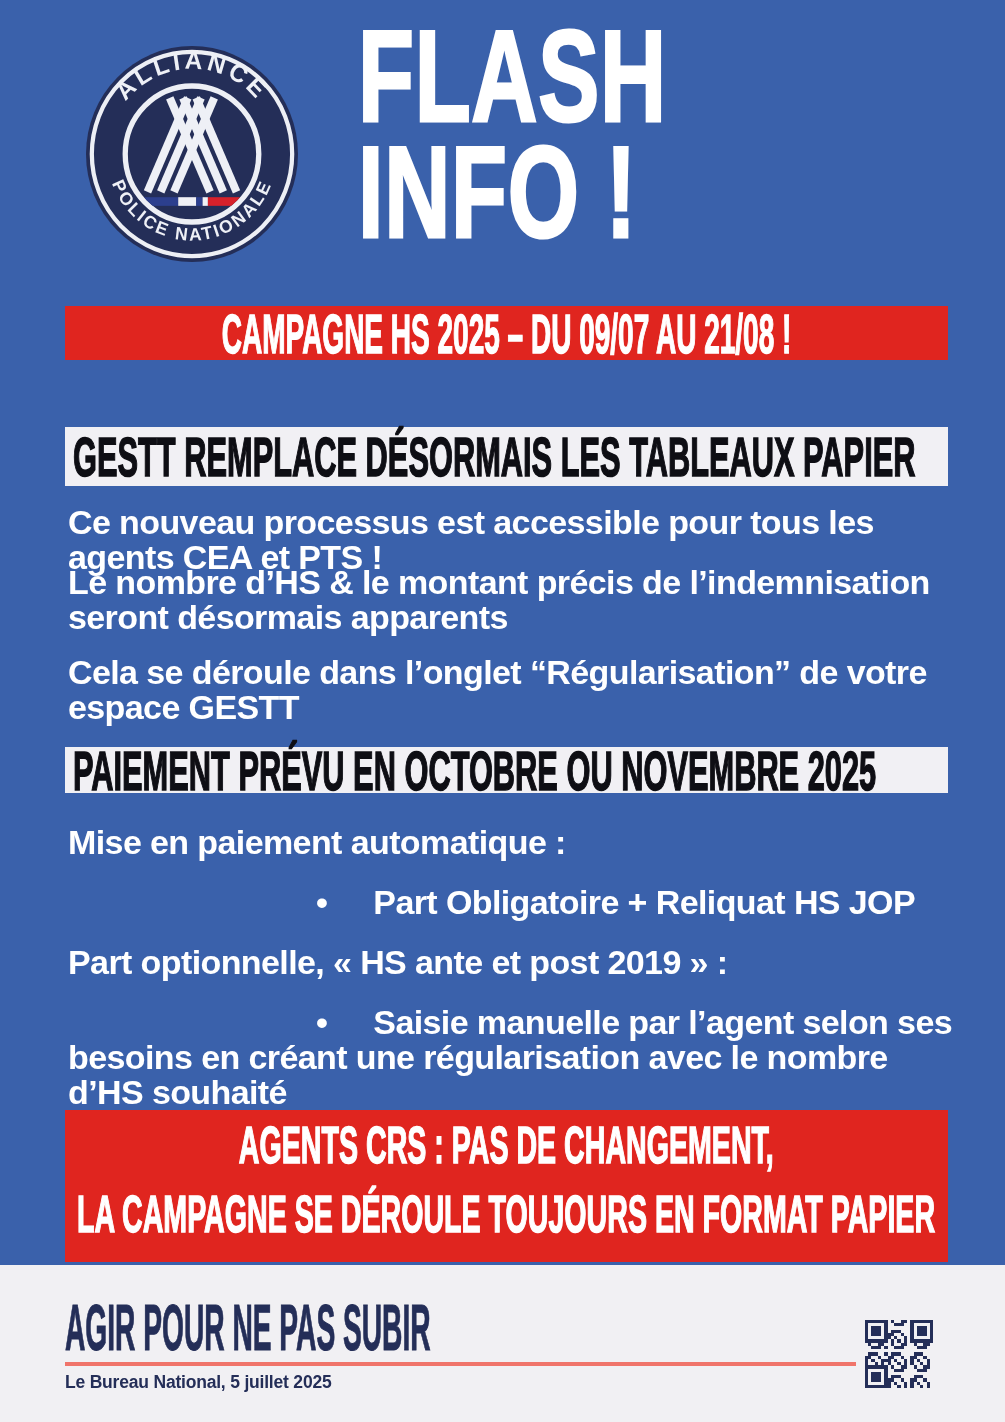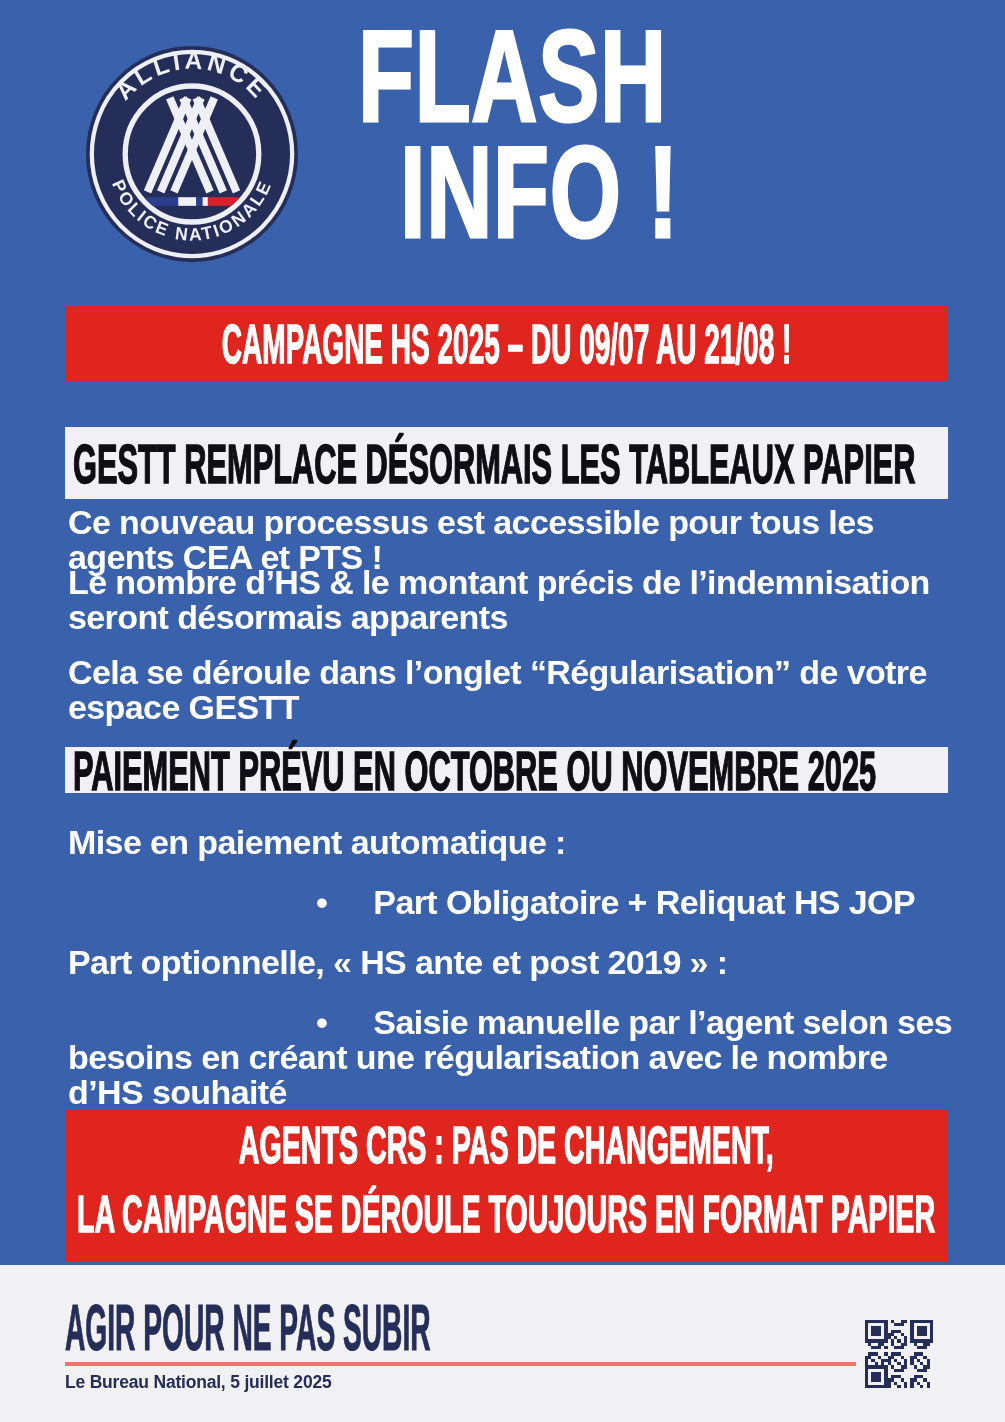--- a/index.html
+++ b/index.html
@@ -8,37 +8,37 @@
   }
   *{margin:0;padding:0;box-sizing:border-box;}
   body{font-family:"Liberation Sans","DejaVu Sans",sans-serif;background:#888;}
   .page{position:relative;width:1005px;height:1422px;background:var(--blue);overflow:hidden;}
 
   
   .logo{position:absolute;left:86px;top:46px;width:212px;height:216px;}
   .logo svg{width:100%;height:100%;}
 
   
-  .title{position:absolute;left:358px;top:18px;color:var(--white);text-align:right;}
+  .title{position:absolute;left:358px;top:18px;color:var(--white);}
   .title-line{font-size:129px;font-weight:bold;line-height:116px;letter-spacing:1px;}
   .title-line span{display:inline-block;transform:scaleX(0.71);transform-origin:left center;
     white-space:nowrap;-webkit-text-stroke:3px #fff;}
 
   
   .banner{position:absolute;left:65px;width:883px;display:flex;align-items:center;}
   .banner-red{background:var(--red);justify-content:center;}
   .banner-red .cond{color:var(--white);}
   .banner-white{background:var(--banner-white);padding-left:8px;}
   .banner-white .cond{color:var(--black);transform-origin:left center;}
   .cond{display:inline-block;font-weight:bold;white-space:nowrap;
     -webkit-text-stroke:1.5px currentColor;transform:scaleX(0.52);transform-origin:center;}
 
-  #banner-campaign{top:306px;height:75px;}
+  #banner-campaign{top:306px;height:54px;}
   #banner-campaign .cond{font-size:56px;transform:scaleX(0.5);}
-  #banner-gestt{top:427px;height:72px;}
+  #banner-gestt{top:427px;height:59px;}
   #banner-gestt .cond{font-size:56px;transform:scaleX(0.55);}
   #banner-paiement{top:747px;height:46px;}
   #banner-paiement .cond{font-size:56px;transform:scaleX(0.55);}
   #banner-crs{top:1110px;height:152px;flex-direction:column;justify-content:center;}
   #banner-crs .crs-line{text-align:center;line-height:56px;}
   #banner-crs .cond{font-size:52px;transform:scaleX(0.55);}
 
   
   .body-text{position:absolute;left:68px;width:885px;color:var(--white);
     font-size:34px;font-weight:bold;letter-spacing:-0.6px;line-height:35px;}

